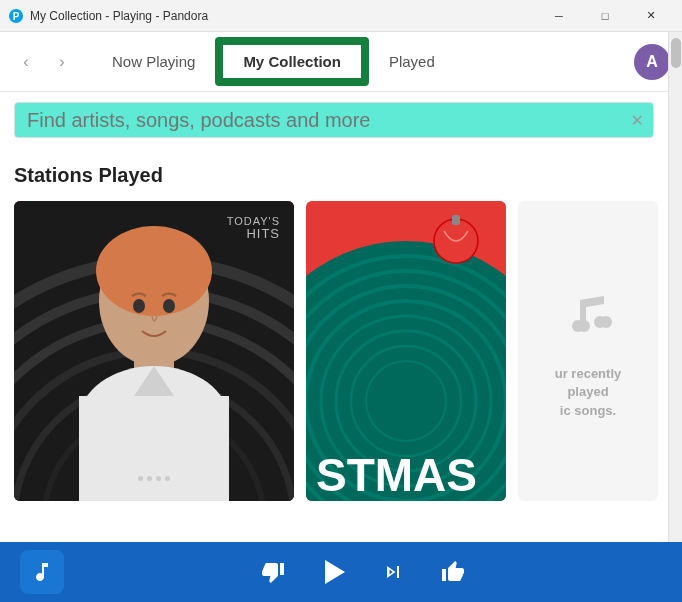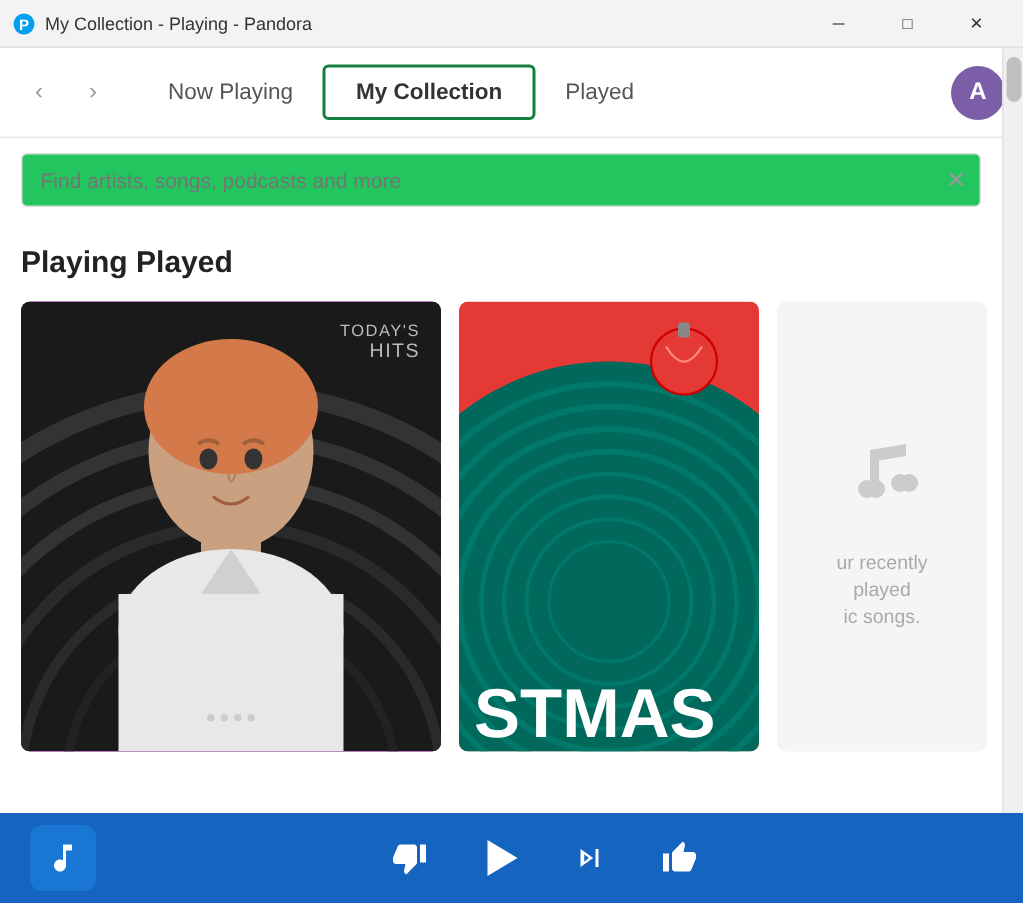--- a/index.html
+++ b/index.html
@@ -111,21 +111,21 @@
       color: #555;
       cursor: pointer;
       white-space: nowrap;
       border-radius: 4px;
       font-weight: 400;
       text-align: center;
     }
     .nav-tab.active {
       color: #333;
       font-weight: 600;
-      border: 2px solid #15803d;
+      border: 8px solid #15803d;
       border-radius: 4px;
     }
     .avatar {
       width: 36px;
       height: 36px;
       border-radius: 50%;
       background: #7b5ea7;
       display: flex;
       align-items: center;
       justify-content: center;
@@ -146,24 +146,24 @@
       position: relative;
       display: flex;
       align-items: center;
     }
     .search-input {
       width: 100%;
       height: 36px;
       border: 1px solid #ddd;
       border-radius: 4px;
       padding: 0 36px 0 12px;
-      font-size: 14px;
+      font-size: 20px;
       color: #555;
       outline: none;
-      background: #22c55e;
+      background: #5eead4;
     }
     .search-clear {
       position: absolute;
       right: 10px;
       color: #999;
       cursor: pointer;
       font-size: 16px;
     }
 
     
@@ -268,20 +268,21 @@
     }
     .card-3-music-icon {
       font-size: 48px;
       color: #ccc;
     }
     .card-3-text {
       font-size: 13px;
       color: #aaa;
       text-align: center;
       line-height: 1.4;
+      font-weight: bold;
     }
 
     
     .player-bar {
       position: absolute;
       bottom: 0;
       left: 0;
       right: 0;
       height: 60px;
       background: #1565c0;
@@ -355,21 +356,21 @@
 </div>
 
 <div class="search-bar">
   <div class="search-input-wrap">
     <input class="search-input" type="text" placeholder="Find artists, songs, podcasts and more" style="">
     <span class="search-clear">✕</span>
   </div>
 </div>
 
 <div class="main-content">
-  <div class="section-title">Playing Played</div>
+  <div class="section-title">Stations Played</div>
 
   <div class="cards-row">
 
     <div class="card card-1">
 
       <svg class="card-1-circles" viewBox="0 0 280 300" preserveAspectRatio="xMidYMid slice" xmlns="http://www.w3.org/2000/svg">
 
         <rect width="280" height="300" fill="#1a1a1a"></rect>
 
         <circle cx="140" cy="320" r="260" fill="none" stroke="#333" stroke-width="12"></circle>

